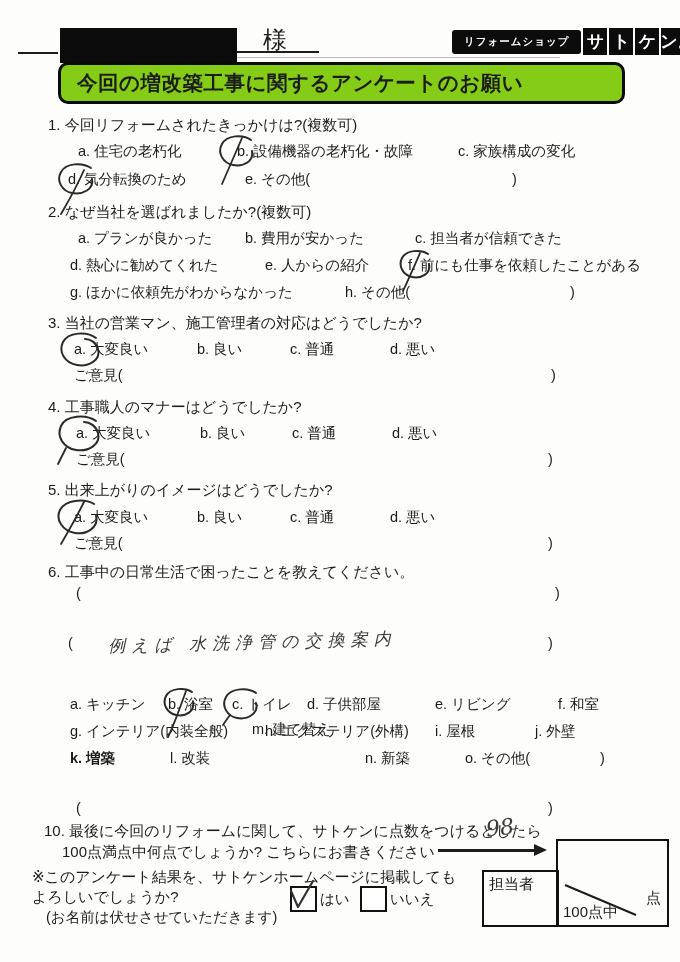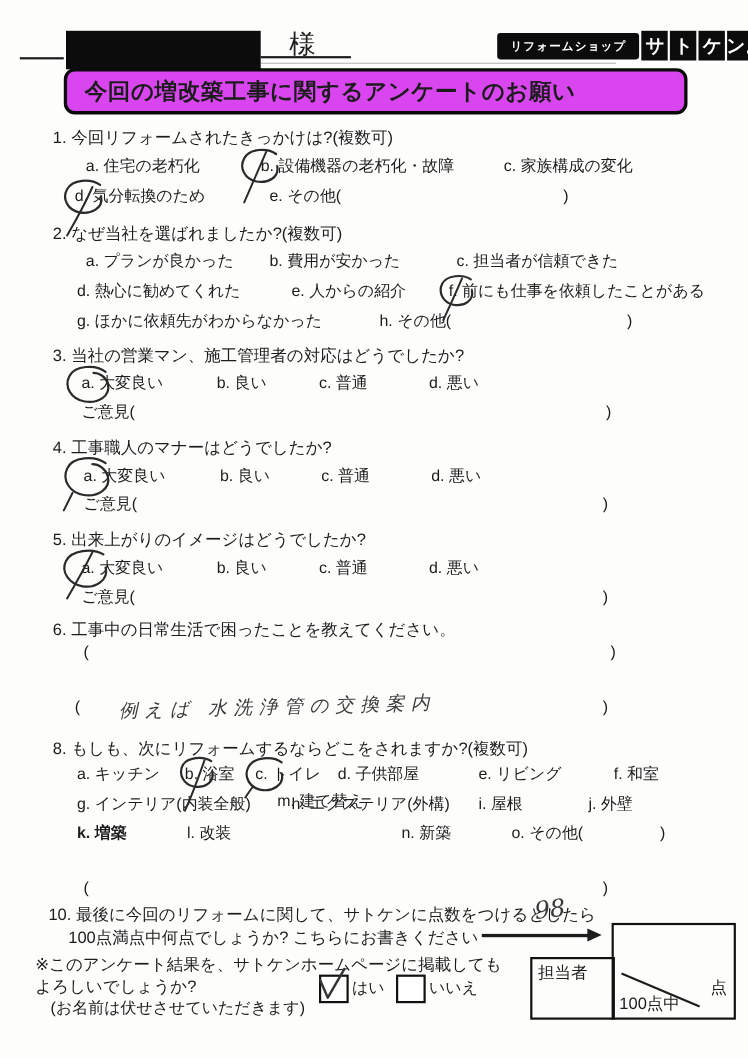--- a/index.html
+++ b/index.html
@@ -24,21 +24,21 @@
     background:#0c0c0c;color:#fff;font-size:10.5px;letter-spacing:1px;
     padding:5px 12px 5px 12px;border-radius:3px;font-weight:bold;
   }
   .logo-sq{
     background:#0c0c0c;color:#fff;font-weight:bold;font-size:17px;
     width:24px;height:27px;display:flex;align-items:center;justify-content:center;
   }
   .logo-sq.last{width:32px;}
   
   .banner{
-    border:3px solid #0a0a0a;border-radius:10px;background:#d946ef;
+    border:3px solid #0a0a0a;border-radius:10px;background:#84cc16;
     display:flex;align-items:center;padding-left:16px;
   }
   .banner-text{font-size:20.5px;font-weight:bold;letter-spacing:0.5px;}
   
   .hand{color:#3a3a3a;font-family:"DejaVu Serif",serif;}
   .hand7{font-size:17px;letter-spacing:6px;transform:rotate(-1.5deg);font-style:italic;}
   .hand98{font-size:22px;font-style:italic;transform:rotate(-6deg);}
   
   .bigbox{border:2.5px solid #111;background:transparent;}
   .checkbox{border:2.5px solid #111;width:23px;height:22px;background:#fff;}
@@ -134,21 +134,20 @@
   </svg>
 
   <span class="abs qtitle" style="left:48px;top:563px;">6. 工事中の日常生活で困ったことを教えてください。</span>
   <span class="abs t" style="left:76px;top:584px;">(</span>
   <span class="abs t" style="left:555px;top:584px;">)</span>
 
   <span class="abs t" style="left:68px;top:634px;">(</span>
   <span class="abs hand hand7" style="left:108px;top:631px;">例えば 水洗浄管の交換案内</span>
   <span class="abs t" style="left:548px;top:634px;">)</span>
 
-  <span class="abs qtitle" style="left:48px;top:671px;">8. もしも、次にリフォームするならどこをされますか?(複数可)</span>
   <span class="abs t" style="left:70px;top:695px;">a. キッチン</span>
   <span class="abs t" style="left:168px;top:695px;">b. 浴室</span>
   <span class="abs t" style="left:232px;top:695px;">c. トイレ</span>
   <span class="abs t" style="left:307px;top:695px;">d. 子供部屋</span>
   <span class="abs t" style="left:435px;top:695px;">e. リビング</span>
   <span class="abs t" style="left:558px;top:695px;">f. 和室</span>
   <span class="abs t" style="left:70px;top:722px;">g. インテリア(内装全般)</span>
   <span class="abs t" style="left:265px;top:722px;">h. エクステリア(外構)</span>
   <span class="abs t" style="left:435px;top:722px;">i. 屋根</span>
   <span class="abs t" style="left:535px;top:722px;">j. 外壁</span>

